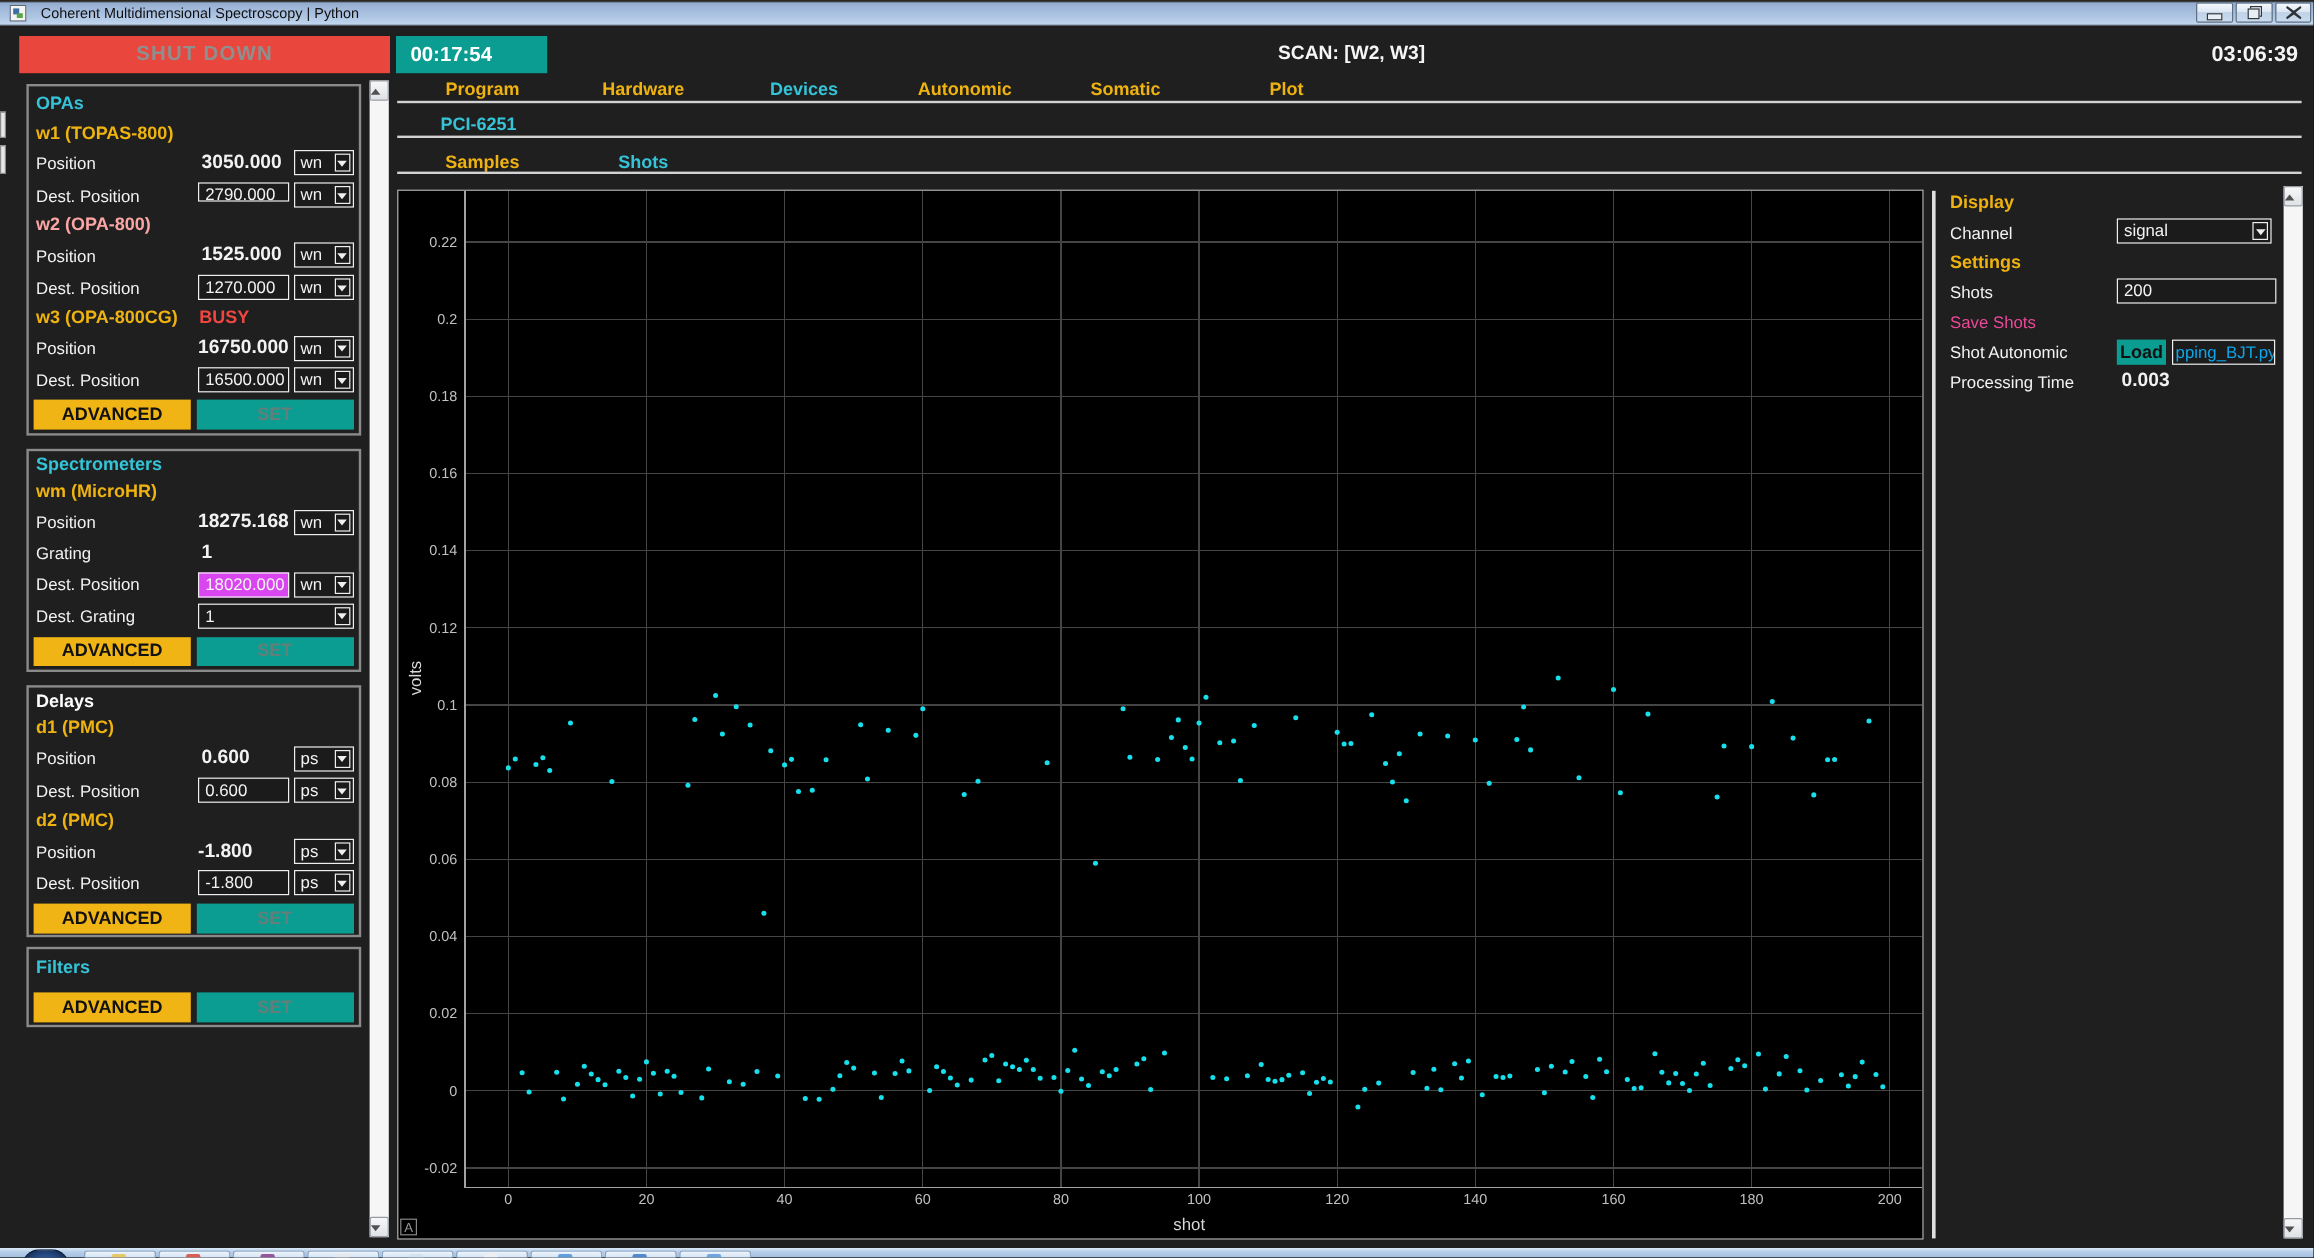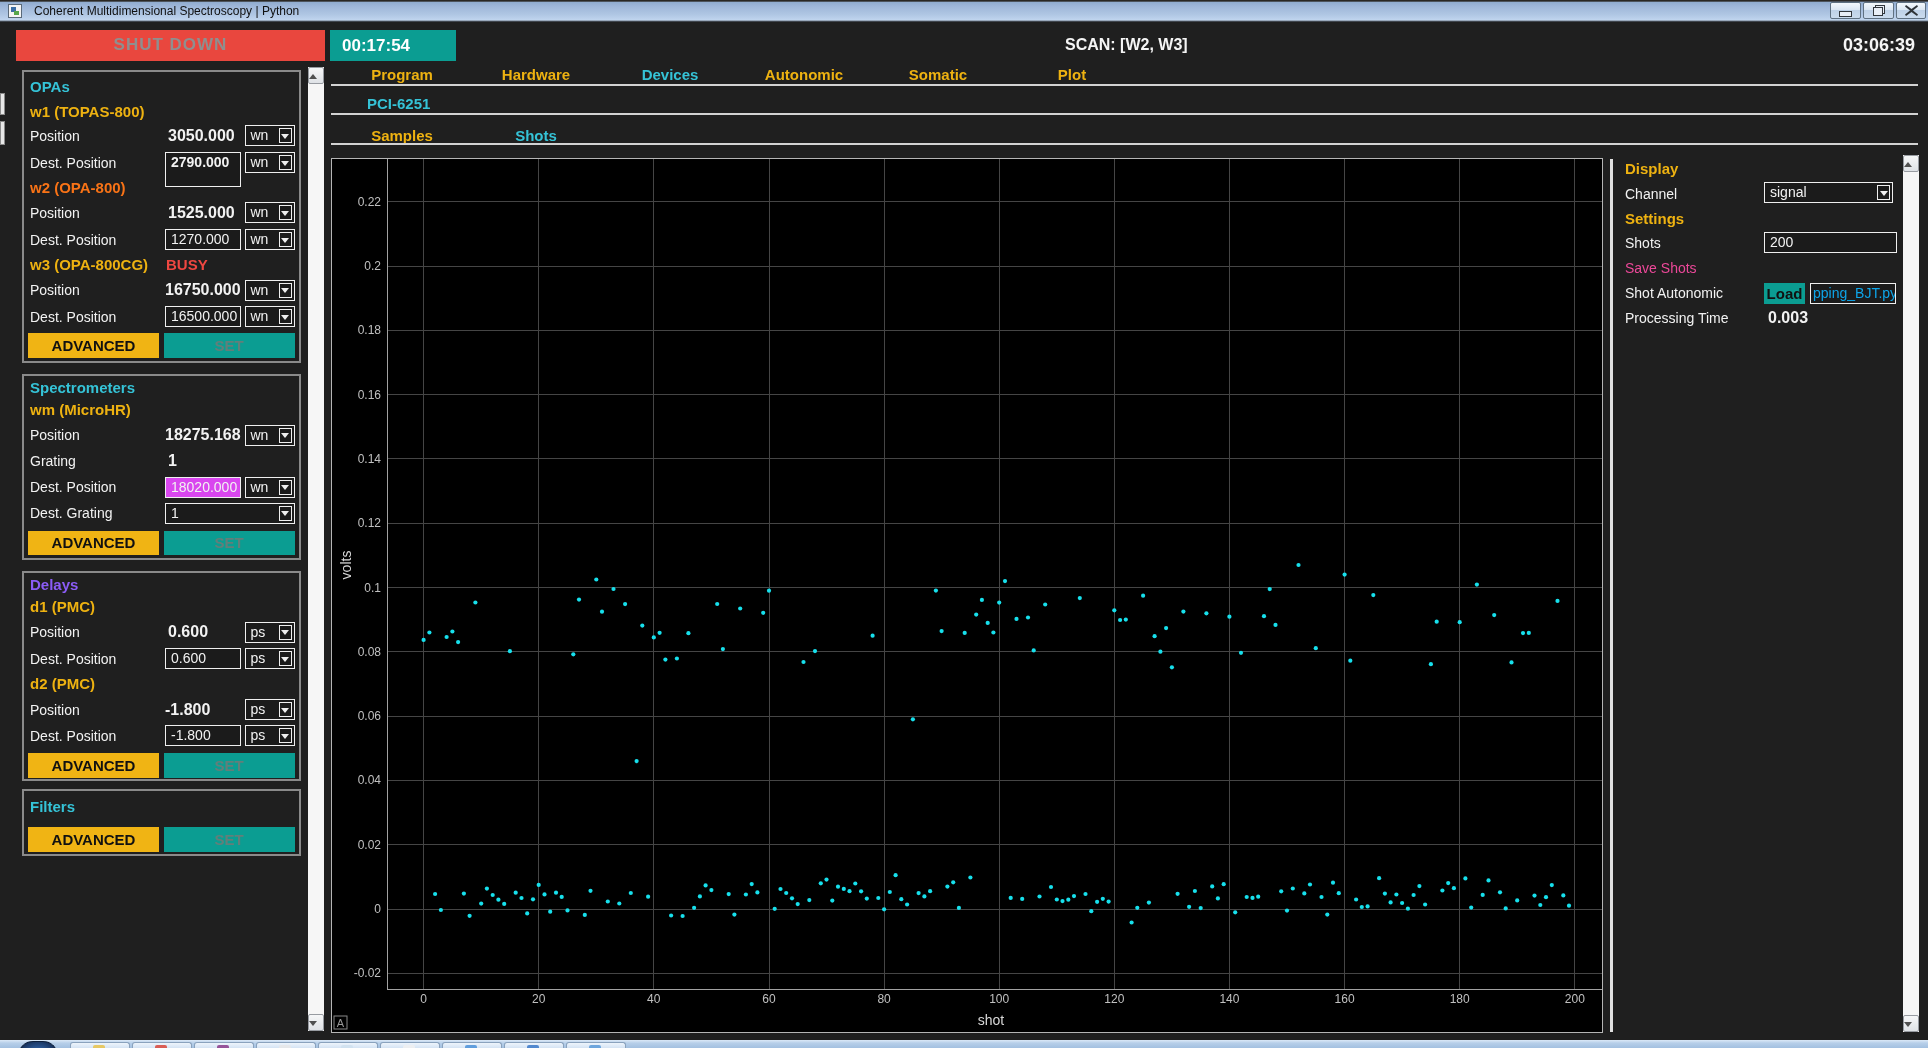--- a/index.html
+++ b/index.html
@@ -44,25 +44,25 @@
 <div style="position:absolute;left:331px;top:143px;width:1587px;height:2px;background:#d2d2d2;"></div>
 <div style="position:absolute;left:22px;top:69.5px;width:279px;height:293.5px;box-sizing:border-box;border:2px solid #8a8a8a;background:#1f1f1f;"></div>
 <div style="position:absolute;left:30px;top:76px;height:22px;line-height:22px;font-size:15px;color:#35c3d7;font-weight:bold;white-space:nowrap;">OPAs</div>
 <div style="position:absolute;left:30px;top:100.5px;height:22px;line-height:22px;font-size:15px;color:#eeb211;font-weight:bold;white-space:nowrap;">w1 (TOPAS-800)</div>
 <div style="position:absolute;left:30px;top:124.5px;height:22px;line-height:22px;font-size:14px;color:#f2f2f2;font-weight:normal;white-space:nowrap;">Position</div>
 <div style="position:absolute;left:168px;top:124.5px;width:75px;height:22px;line-height:22px;font-size:16px;color:#f2f2f2;font-weight:bold;overflow:hidden;white-space:nowrap;">3050.000</div>
 <div style="position:absolute;left:244.5px;top:125px;width:50px;height:21px;box-sizing:border-box;border:1.5px solid #efefef;background:#1b1b1b;color:#f2f2f2;font-size:14px;line-height:18px;padding-left:5px;overflow:hidden;white-space:nowrap;">wn<div style="position:absolute;right:2px;top:2px;bottom:2px;width:13px;box-sizing:border-box;border:1.5px solid #efefef;background:#1b1b1b;">
       <div style="position:absolute;left:50%;top:50%;transform:translate(-50%,-40%);width:0;height:0;border-left:4px solid transparent;border-right:4px solid transparent;border-top:5px solid #efefef;"></div>
     </div></div>
 <div style="position:absolute;left:30px;top:151.5px;height:22px;line-height:22px;font-size:14px;color:#f2f2f2;font-weight:normal;white-space:nowrap;">Dest. Position</div>
-<div style="position:absolute;left:165px;top:152px;width:75.5px;height:35px;box-sizing:border-box;border:1.5px solid #efefef;background:#1b1b1b;color:#f2f2f2;font-size:14px;line-height:18px;padding-left:5px;text-align:left;overflow:hidden;white-space:nowrap;font-weight:bold;">2790.000</div>
+<div style="position:absolute;left:165px;top:152px;width:75.5px;height:16px;box-sizing:border-box;border:1.5px solid #efefef;background:#1b1b1b;color:#f2f2f2;font-size:14px;line-height:18px;padding-left:5px;text-align:left;overflow:hidden;white-space:nowrap;">2790.000</div>
 <div style="position:absolute;left:244.5px;top:152px;width:50px;height:21px;box-sizing:border-box;border:1.5px solid #efefef;background:#1b1b1b;color:#f2f2f2;font-size:14px;line-height:18px;padding-left:5px;overflow:hidden;white-space:nowrap;">wn<div style="position:absolute;right:2px;top:2px;bottom:2px;width:13px;box-sizing:border-box;border:1.5px solid #efefef;background:#1b1b1b;">
       <div style="position:absolute;left:50%;top:50%;transform:translate(-50%,-40%);width:0;height:0;border-left:4px solid transparent;border-right:4px solid transparent;border-top:5px solid #efefef;"></div>
     </div></div>
-<div style="position:absolute;left:30px;top:177px;height:22px;line-height:22px;font-size:15px;color:#f97316;font-weight:bold;white-space:nowrap;">w2 (OPA-800)</div>
+<div style="position:absolute;left:30px;top:177px;height:22px;line-height:22px;font-size:15px;color:#fca5a5;font-weight:bold;white-space:nowrap;">w2 (OPA-800)</div>
 <div style="position:absolute;left:30px;top:201.5px;height:22px;line-height:22px;font-size:14px;color:#f2f2f2;font-weight:normal;white-space:nowrap;">Position</div>
 <div style="position:absolute;left:168px;top:201.5px;width:75px;height:22px;line-height:22px;font-size:16px;color:#f2f2f2;font-weight:bold;overflow:hidden;white-space:nowrap;">1525.000</div>
 <div style="position:absolute;left:244.5px;top:202px;width:50px;height:21px;box-sizing:border-box;border:1.5px solid #efefef;background:#1b1b1b;color:#f2f2f2;font-size:14px;line-height:18px;padding-left:5px;overflow:hidden;white-space:nowrap;">wn<div style="position:absolute;right:2px;top:2px;bottom:2px;width:13px;box-sizing:border-box;border:1.5px solid #efefef;background:#1b1b1b;">
       <div style="position:absolute;left:50%;top:50%;transform:translate(-50%,-40%);width:0;height:0;border-left:4px solid transparent;border-right:4px solid transparent;border-top:5px solid #efefef;"></div>
     </div></div>
 <div style="position:absolute;left:30px;top:228.5px;height:22px;line-height:22px;font-size:14px;color:#f2f2f2;font-weight:normal;white-space:nowrap;">Dest. Position</div>
 <div style="position:absolute;left:165px;top:229px;width:75.5px;height:21px;box-sizing:border-box;border:1.5px solid #efefef;background:#1b1b1b;color:#f2f2f2;font-size:14px;line-height:18px;padding-left:5px;text-align:left;overflow:hidden;white-space:nowrap;">1270.000</div>
 <div style="position:absolute;left:244.5px;top:229px;width:50px;height:21px;box-sizing:border-box;border:1.5px solid #efefef;background:#1b1b1b;color:#f2f2f2;font-size:14px;line-height:18px;padding-left:5px;overflow:hidden;white-space:nowrap;">wn<div style="position:absolute;right:2px;top:2px;bottom:2px;width:13px;box-sizing:border-box;border:1.5px solid #efefef;background:#1b1b1b;">
       <div style="position:absolute;left:50%;top:50%;transform:translate(-50%,-40%);width:0;height:0;border-left:4px solid transparent;border-right:4px solid transparent;border-top:5px solid #efefef;"></div>
     </div></div>
@@ -95,21 +95,21 @@
 <div style="position:absolute;left:244.5px;top:476.5px;width:50px;height:21px;box-sizing:border-box;border:1.5px solid #efefef;background:#1b1b1b;color:#f2f2f2;font-size:14px;line-height:18px;padding-left:5px;overflow:hidden;white-space:nowrap;">wn<div style="position:absolute;right:2px;top:2px;bottom:2px;width:13px;box-sizing:border-box;border:1.5px solid #efefef;background:#1b1b1b;">
       <div style="position:absolute;left:50%;top:50%;transform:translate(-50%,-40%);width:0;height:0;border-left:4px solid transparent;border-right:4px solid transparent;border-top:5px solid #efefef;"></div>
     </div></div>
 <div style="position:absolute;left:30px;top:502px;height:22px;line-height:22px;font-size:14px;color:#f2f2f2;font-weight:normal;white-space:nowrap;text-align:right;">Dest. Grating</div>
 <div style="position:absolute;left:165px;top:502.5px;width:129.5px;height:21px;box-sizing:border-box;border:1.5px solid #efefef;background:#1b1b1b;color:#f2f2f2;font-size:14px;line-height:18px;padding-left:5px;overflow:hidden;white-space:nowrap;">1<div style="position:absolute;right:2px;top:2px;bottom:2px;width:13px;box-sizing:border-box;border:1.5px solid #efefef;background:#1b1b1b;">
       <div style="position:absolute;left:50%;top:50%;transform:translate(-50%,-40%);width:0;height:0;border-left:4px solid transparent;border-right:4px solid transparent;border-top:5px solid #efefef;"></div>
     </div></div>
 <div style="position:absolute;left:28px;top:530.5px;width:131px;height:24.5px;background:#f0b414;color:#111;font-weight:bold;font-size:15px;display:flex;align-items:center;justify-content:center;">ADVANCED</div>
 <div style="position:absolute;left:163.5px;top:530.5px;width:131px;height:24.5px;background:#0b9d92;color:#627f7a;font-weight:bold;font-size:15px;display:flex;align-items:center;justify-content:center;">SET</div>
 <div style="position:absolute;left:22px;top:571px;width:279px;height:210px;box-sizing:border-box;border:2px solid #8a8a8a;background:#1f1f1f;"></div>
-<div style="position:absolute;left:30px;top:573.5px;height:22px;line-height:22px;font-size:15px;color:#8b5cf6;font-weight:bold;white-space:nowrap;">Delays</div>
+<div style="position:absolute;left:30px;top:573.5px;height:22px;line-height:22px;font-size:15px;color:#ffffff;font-weight:bold;white-space:nowrap;">Delays</div>
 <div style="position:absolute;left:30px;top:596px;height:22px;line-height:22px;font-size:15px;color:#eeb211;font-weight:bold;white-space:nowrap;">d1 (PMC)</div>
 <div style="position:absolute;left:30px;top:621px;height:22px;line-height:22px;font-size:14px;color:#f2f2f2;font-weight:normal;white-space:nowrap;">Position</div>
 <div style="position:absolute;left:168px;top:621px;width:70px;height:22px;line-height:22px;font-size:16px;color:#f2f2f2;font-weight:bold;overflow:hidden;white-space:nowrap;">0.600</div>
 <div style="position:absolute;left:244.5px;top:621.5px;width:50px;height:21px;box-sizing:border-box;border:1.5px solid #efefef;background:#1b1b1b;color:#f2f2f2;font-size:14px;line-height:18px;padding-left:5px;overflow:hidden;white-space:nowrap;">ps<div style="position:absolute;right:2px;top:2px;bottom:2px;width:13px;box-sizing:border-box;border:1.5px solid #efefef;background:#1b1b1b;">
       <div style="position:absolute;left:50%;top:50%;transform:translate(-50%,-40%);width:0;height:0;border-left:4px solid transparent;border-right:4px solid transparent;border-top:5px solid #efefef;"></div>
     </div></div>
 <div style="position:absolute;left:30px;top:647.5px;height:22px;line-height:22px;font-size:14px;color:#f2f2f2;font-weight:normal;white-space:nowrap;">Dest. Position</div>
 <div style="position:absolute;left:165px;top:648px;width:75.5px;height:21px;box-sizing:border-box;border:1.5px solid #efefef;background:#1b1b1b;color:#f2f2f2;font-size:14px;line-height:18px;padding-left:5px;text-align:left;overflow:hidden;white-space:nowrap;">0.600</div>
 <div style="position:absolute;left:244.5px;top:648px;width:50px;height:21px;box-sizing:border-box;border:1.5px solid #efefef;background:#1b1b1b;color:#f2f2f2;font-size:14px;line-height:18px;padding-left:5px;overflow:hidden;white-space:nowrap;">ps<div style="position:absolute;right:2px;top:2px;bottom:2px;width:13px;box-sizing:border-box;border:1.5px solid #efefef;background:#1b1b1b;">
       <div style="position:absolute;left:50%;top:50%;transform:translate(-50%,-40%);width:0;height:0;border-left:4px solid transparent;border-right:4px solid transparent;border-top:5px solid #efefef;"></div>

